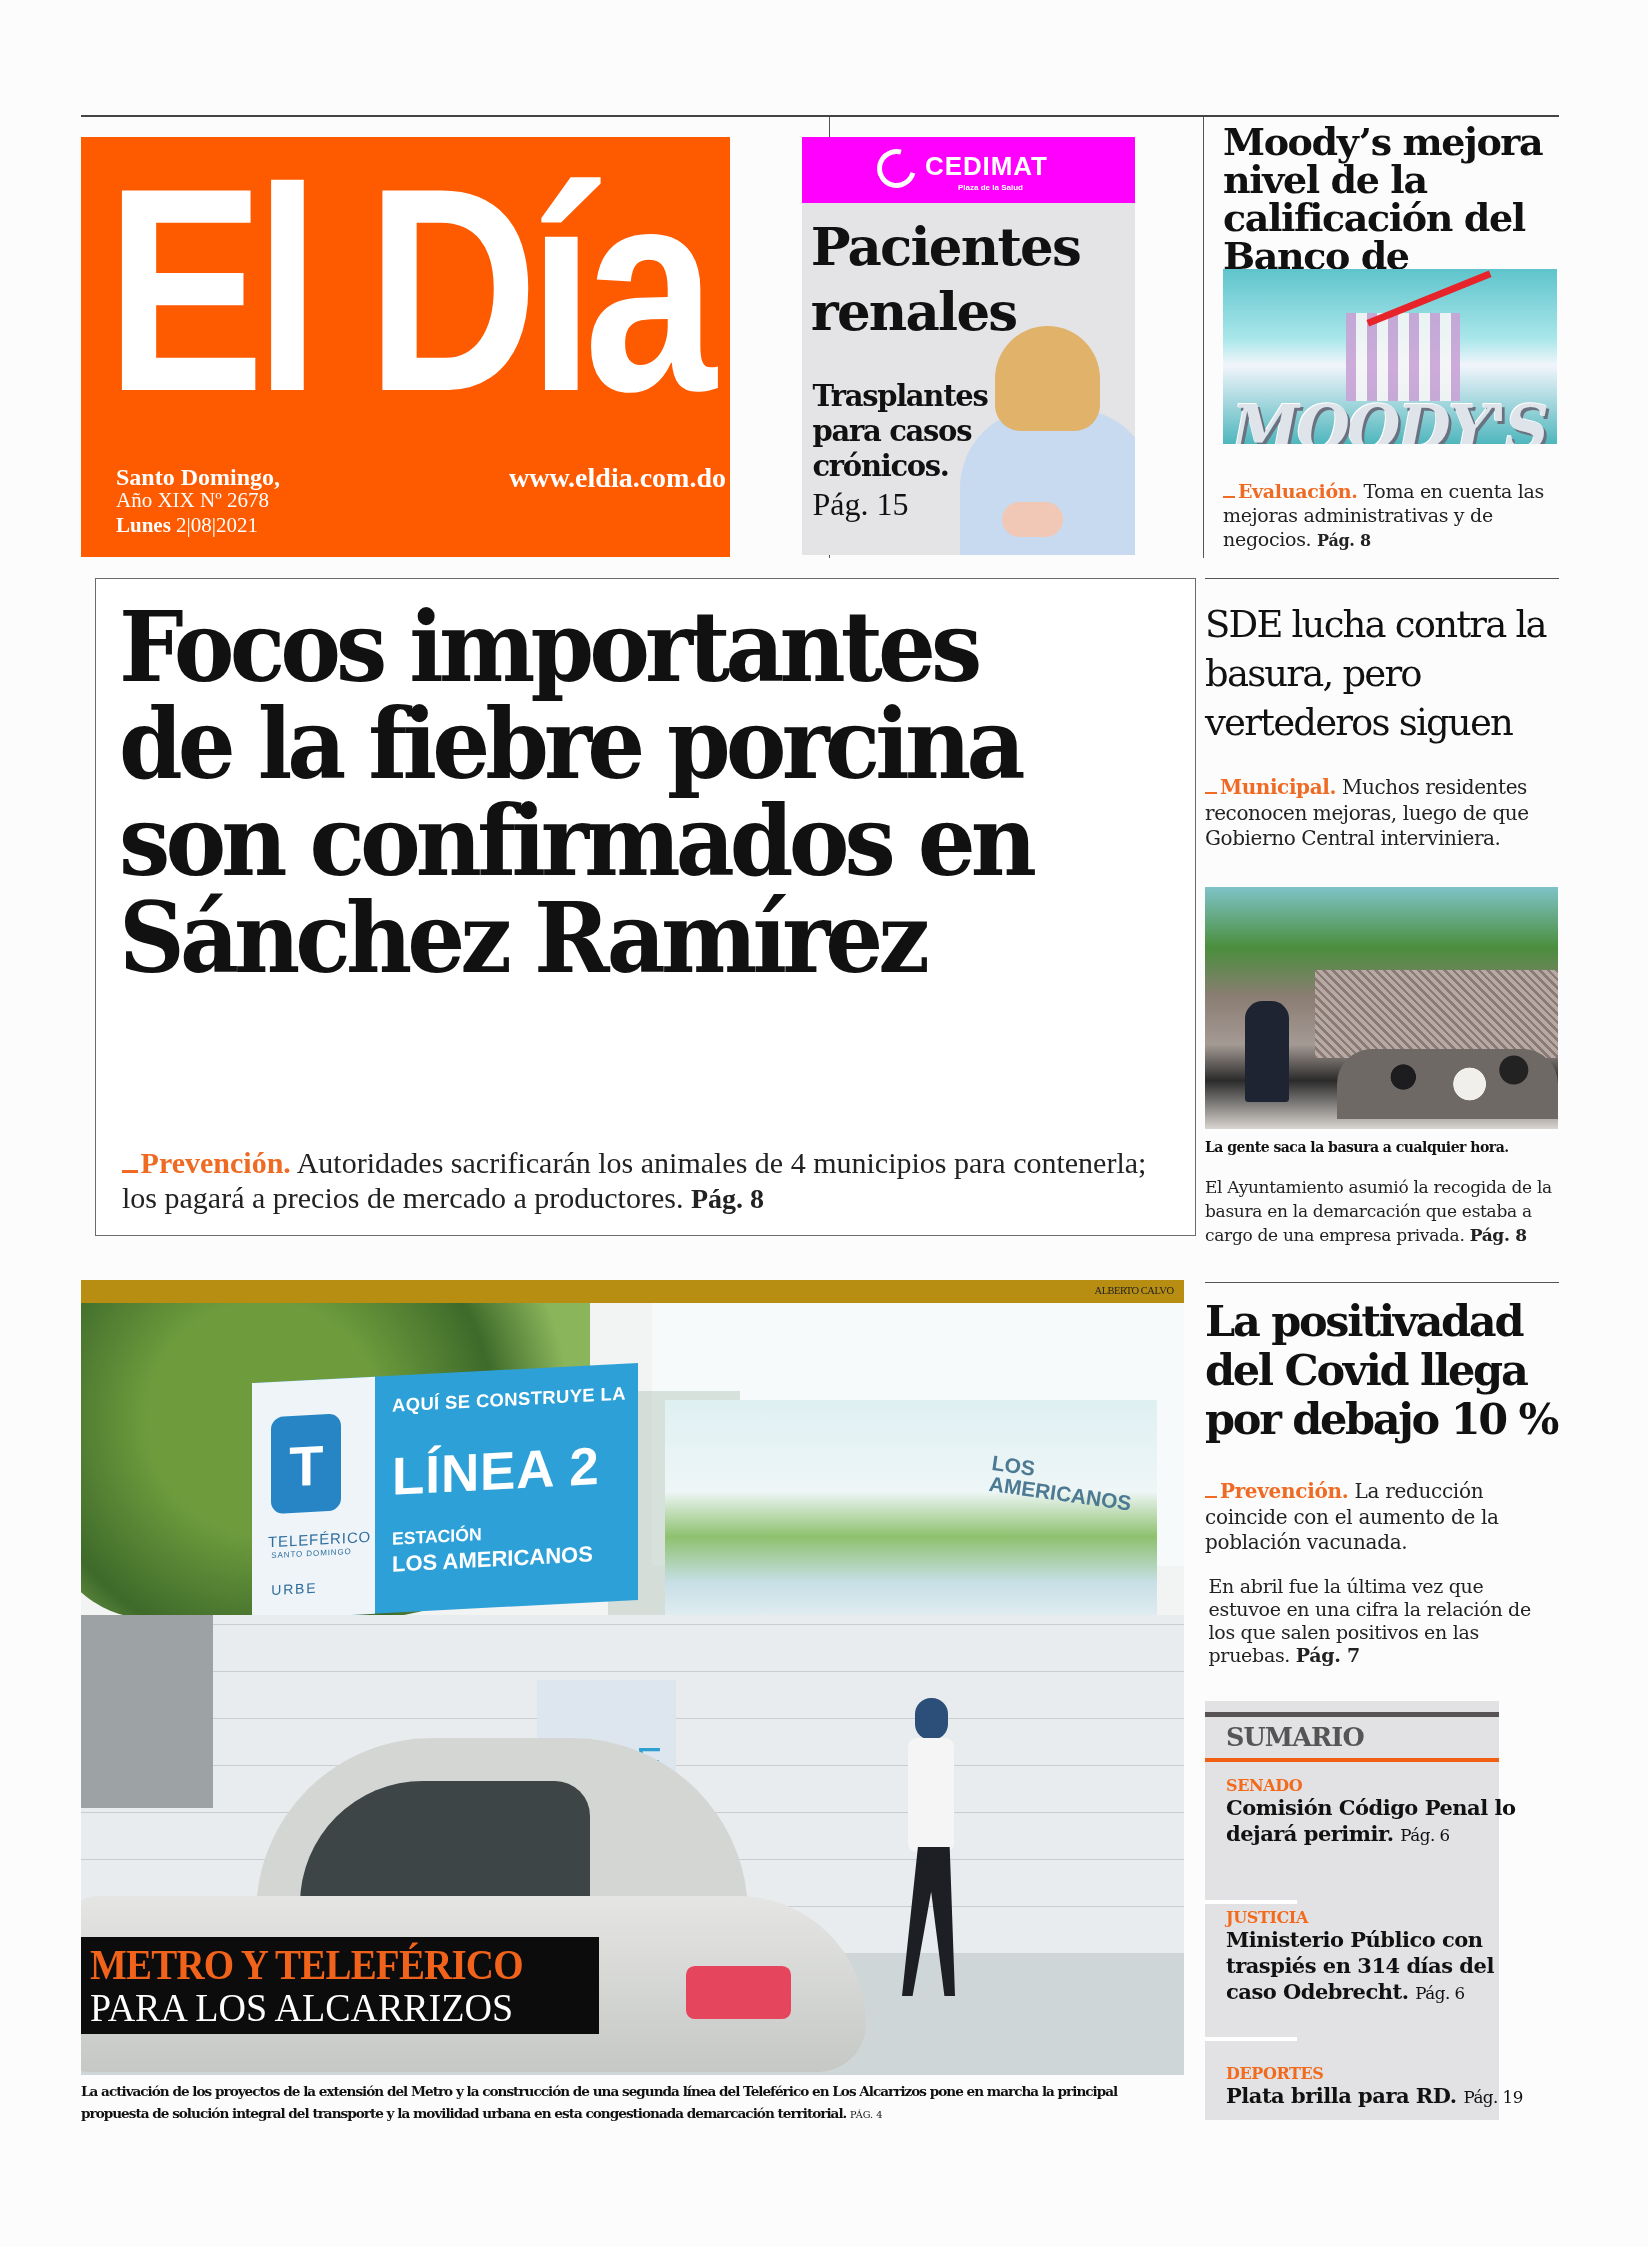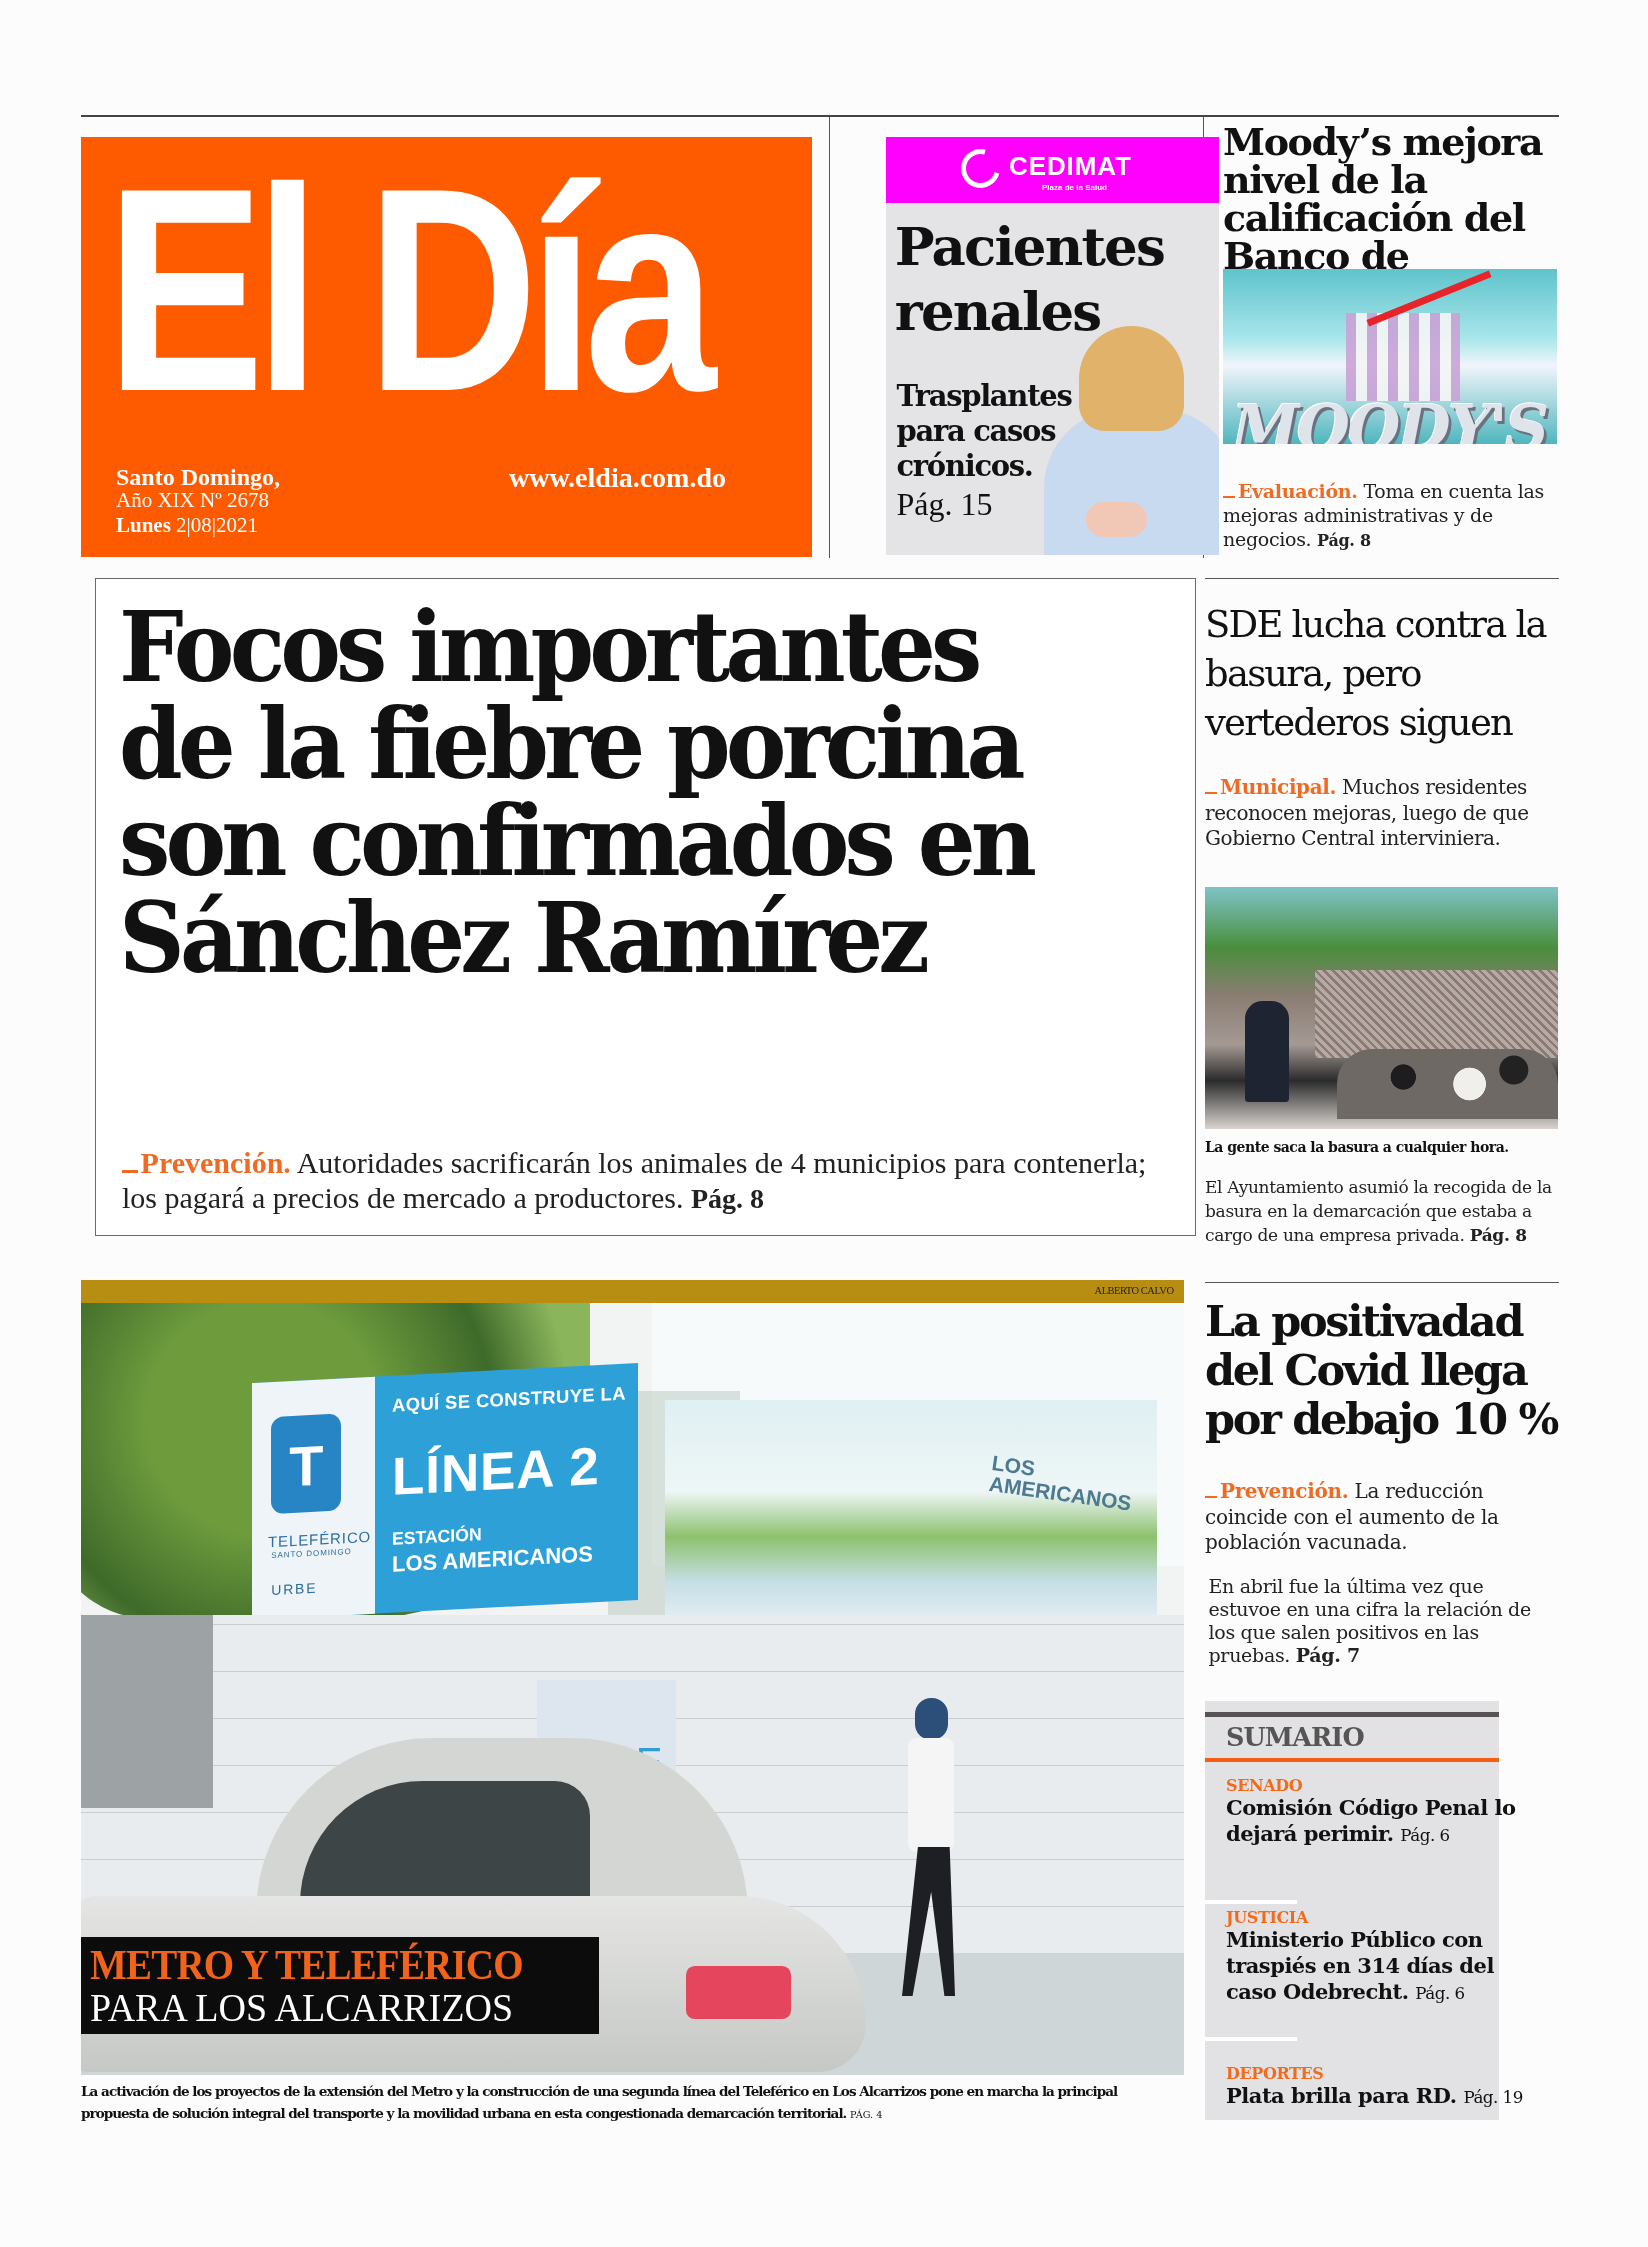--- a/index.html
+++ b/index.html
@@ -2,30 +2,30 @@
 <html style="font-size:14px"><head>
 <meta charset="utf-8">
 <style>
   * { box-sizing: border-box; margin: 0; padding: 0; }
   html, body { width: 1649px; height: 2247px; background: #fdfcfd; overflow: hidden; }
   body { position: relative; font-family: "DejaVu Serif", serif; color: #111; }
   .abs { position: absolute; }
   .rule { position: absolute; background: #444; }
 
   
-  #masthead { left: 81px; top: 137px; width: 731px; height: 420px; background: #fe5a00; color: #fff; }
+  #masthead { left: 81px; top: 137px; width: 649px; height: 420px; background: #fe5a00; color: #fff; }
   #logo { position: absolute; left: 24.6px; top: 7px; font-family: "Liberation Sans", sans-serif; font-weight: 700; font-size: 290px; line-height: 1; letter-spacing: -12.3px; transform: scaleX(0.82); transform-origin: left top; color: #fff; white-space: nowrap; }
   #mast-city { position: absolute; left: 35px; top: 327px; font-family: "Liberation Serif", serif; font-weight: 700; font-size: 24px; color: #fde; color:#fff; }
   #mast-issue { position: absolute; left: 35px; top: 351px; font-family: "Liberation Serif", serif; font-size: 21px; color: #fff; }
   #mast-date { position: absolute; left: 35px; top: 376px; font-family: "Liberation Serif", serif; font-size: 21px; color: #fff; }
   #mast-date b { font-weight: 700; }
   #mast-url { position: absolute; left: 428px; top: 325px; font-family: "Liberation Serif", serif; font-weight: 700; font-size: 28px; color: #fff; }
 
   
-  #promo { left: 886px; top: 137px; width: 333px; height: 418px; background: #e4e3e5; overflow: hidden; }
+  #promo { left: 802px; top: 137px; width: 333px; height: 418px; background: #e4e3e5; overflow: hidden; }
   #promo-band { position: absolute; left: 0; top: 0; width: 100%; height: 66px; background: #ff00ff; }
   #promo-logo-icon { position: absolute; left: 75px; top: 12.3px; width: 39px; height: 39px; border: 5.3px solid #fff; border-radius: 50%; border-right-color: transparent; transform: rotate(-30deg); }
   #promo-brand { position: absolute; left: 123px; top: 14px; font-family: "Liberation Sans", sans-serif; font-size: 26px; font-weight: 700; color: #fff; letter-spacing: 0.9px; }
   #promo-sub { position: absolute; left: 156px; top: 46px; font-family: "Liberation Sans", sans-serif; font-size: 8px; font-weight: 700; color: #fff; }
   #promo-title { position: absolute; left: 8.8px; top: 77px; font-family: "DejaVu Serif", serif; font-weight: 700; font-size: 53px; line-height: 65px; letter-spacing: -1.8px; color: #111; }
   #promo-person { position: absolute; right: -17.6px; top: 189px; width: 193px; height: 255px; }
   #promo-hair { position: absolute; left: 35px; top: 0; width: 105px; height: 105px; border-radius: 53px 53px 26px 26px; background: #e0b26a; }
   #promo-shirt { position: absolute; left: 0; top: 83px; width: 193px; height: 176px; border-radius: 79px 79px 0 0; background: #c7daf0; }
   #promo-hand { position: absolute; left: 42px; top: 176px; width: 61px; height: 35px; border-radius: 17.6px; background: #f1c8b6; }
   #promo-sub-title { position: absolute; left: 10.5px; top: 242px; font-family: "DejaVu Serif", serif; font-weight: 700; font-size: 29px; line-height: 35px; letter-spacing: -1.3px; color: #111; }

